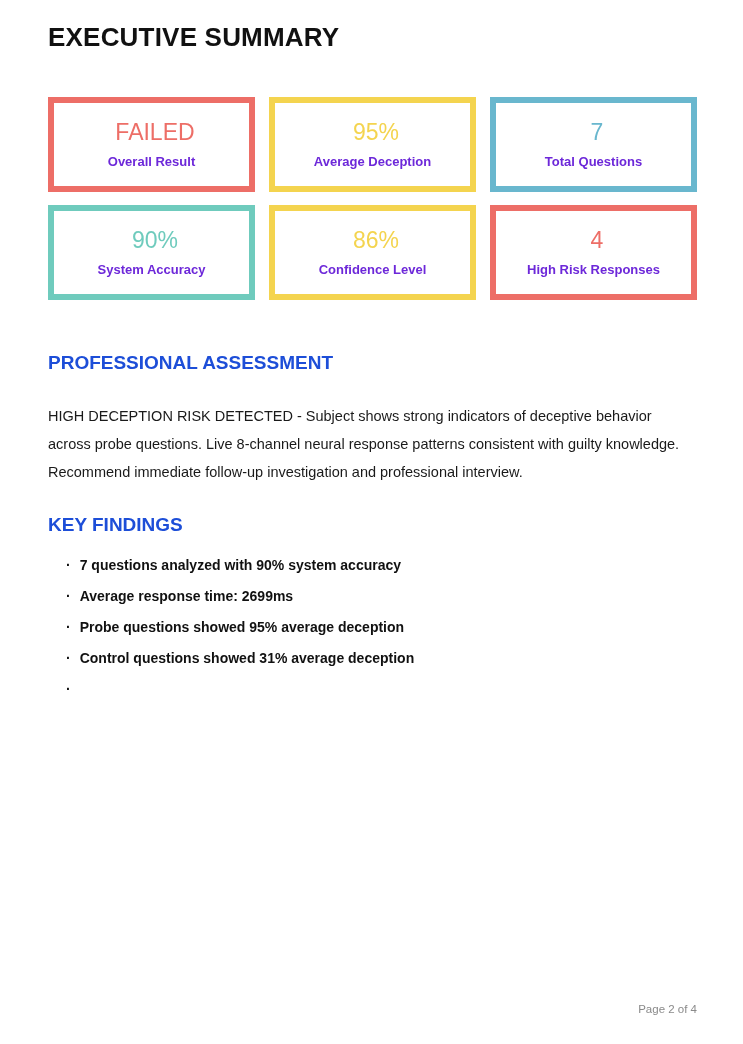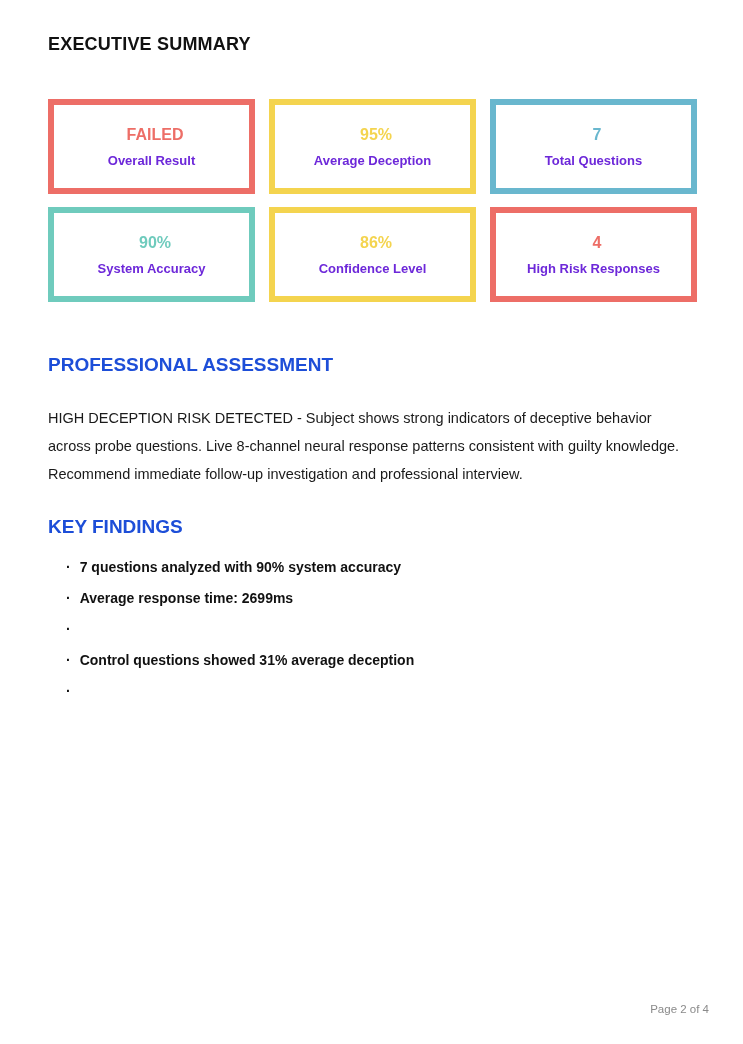--- a/index.html
+++ b/index.html
@@ -13,45 +13,45 @@
     width: 743px;
     height: 1044px;
     background: #ffffff;
     margin: 0 auto;
     overflow: hidden;
   }
   .content {
     padding: 18px 46px 0 48px;
   }
   .page-title {
-    font-size: 18px;
+    font-size: 26px;
     font-weight: bold;
     letter-spacing: 0.2px;
     color: #111111;
-    margin-top: 16px;
+    margin-top: 4px;
   }
   .cards-grid {
     margin-top: 44px;
     display: grid;
     grid-template-columns: repeat(3, 1fr);
     column-gap: 14px;
     row-gap: 13px;
   }
   .stat-card {
     height: 95px;
     border: 6px solid #cccccc;
     background: #ffffff;
     display: flex;
     flex-direction: column;
     align-items: center;
     justify-content: center;
   }
   .stat-value {
-    font-size: 16px;
-    font-weight: bold;
+    font-size: 23px;
+    font-weight: normal;
     line-height: 1;
     margin-left: 7px;
   }
   .stat-label {
     margin-top: 11px;
     font-size: 13px;
     font-weight: bold;
     color: #6d28d9;
     line-height: 1;
   }
@@ -84,21 +84,21 @@
     display: flex;
     align-items: baseline;
   }
   .bullet-char {
     font-weight: bold;
     margin-right: 9px;
     font-size: 14px;
   }
   .page-footer {
     position: absolute;
-    right: 34px;
+    right: 46px;
     bottom: 29px;
     font-size: 11.5px;
     color: #8a8a8a;
     text-align: center;
   }
 </style>
 </head>
 <body>
 
 <div class="page">
@@ -151,20 +151,21 @@
         <li>
           <span class="bullet-char">·</span>
           <span>7 questions analyzed with 90% system accuracy</span>
         </li>
         <li>
           <span class="bullet-char">·</span>
           <span>Average response time: 2699ms</span>
         </li>
         <li>
           <span class="bullet-char">·</span>
+          <span>Probe questions showed 95% average deception</span>
         </li>
         <li>
           <span class="bullet-char">·</span>
           <span>Control questions showed 31% average deception</span>
         </li>
         <li>
           <span class="bullet-char">·</span>
         </li>
       </ul>
     </div>

